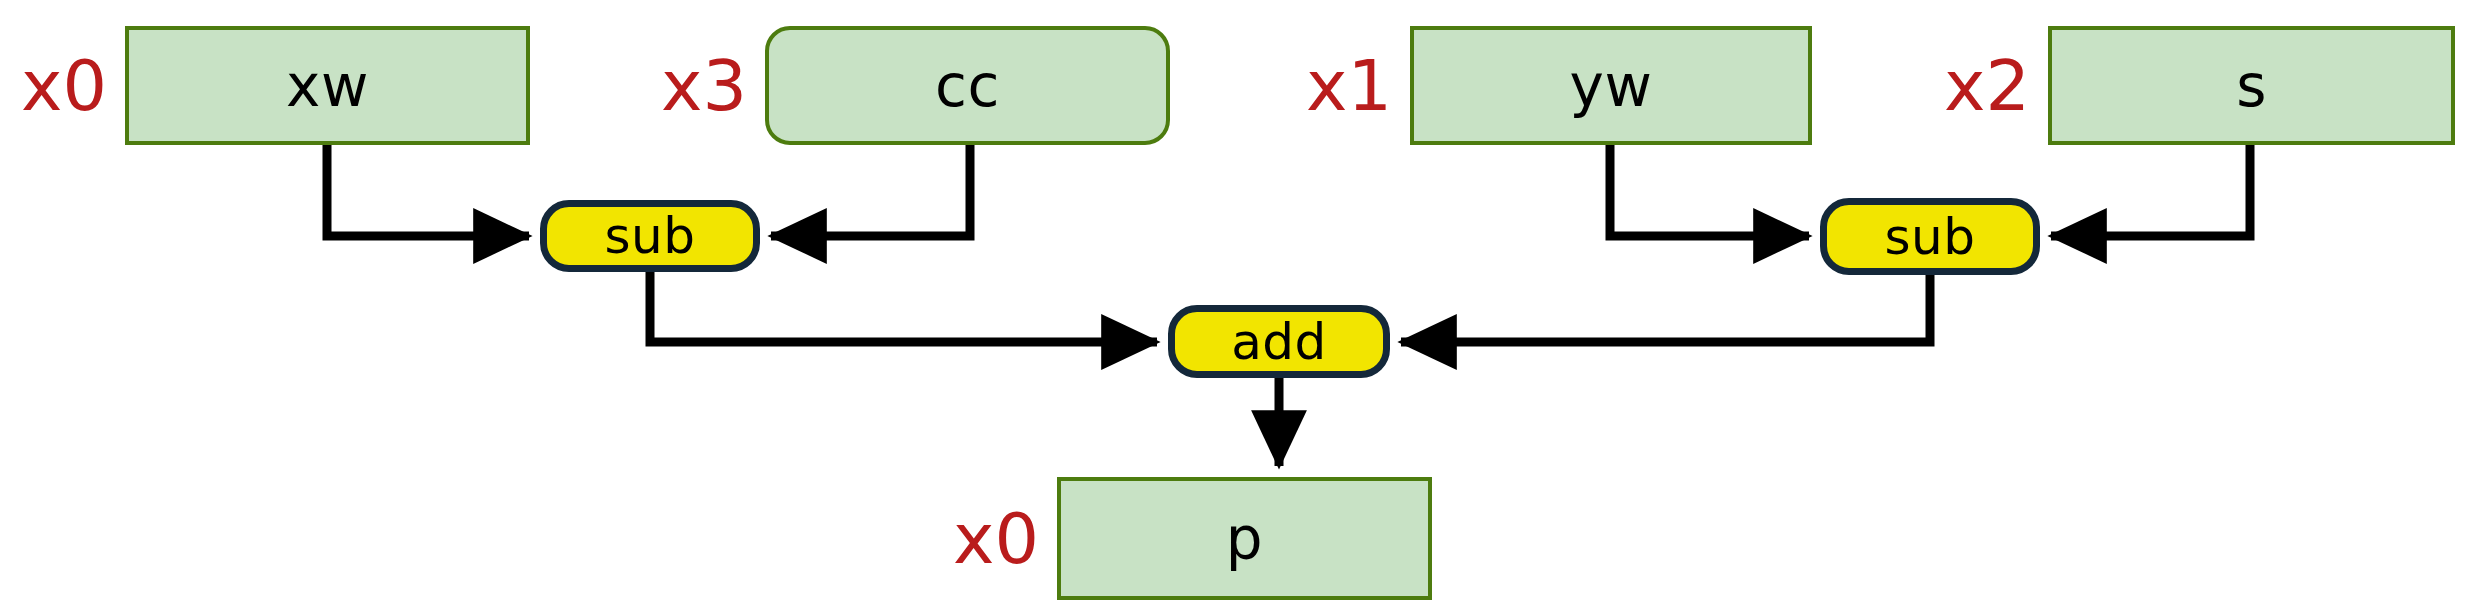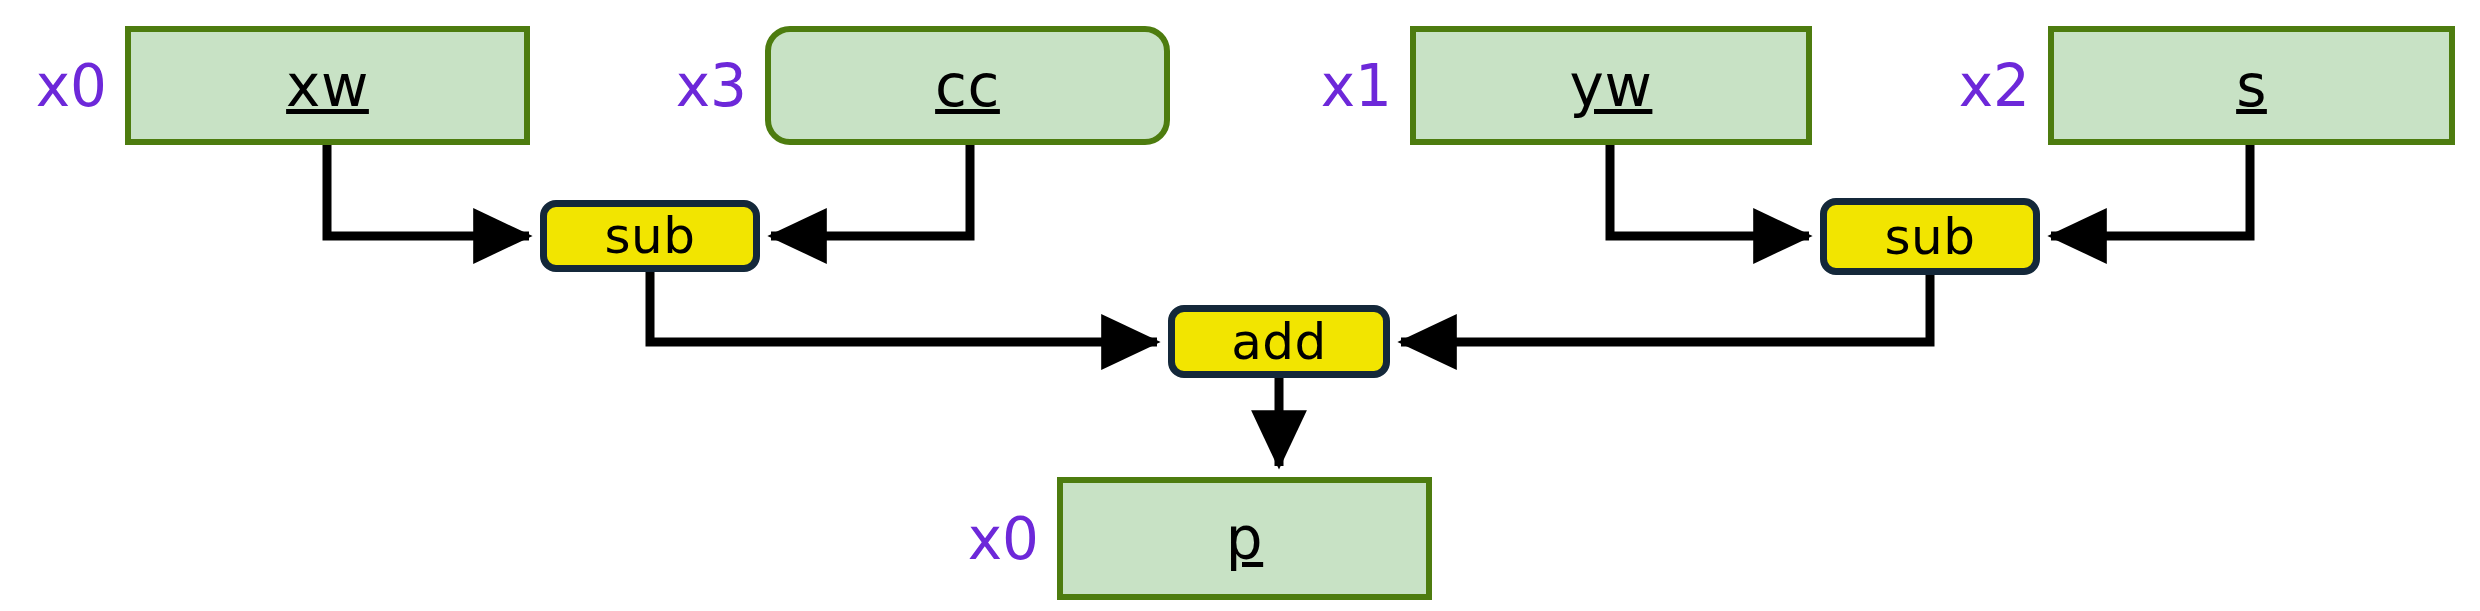--- a/index.html
+++ b/index.html
@@ -31,36 +31,35 @@
     box-sizing: border-box;
     display: flex;
     align-items: center;
     justify-content: center;
     text-align: center;
     color: #000000;
     line-height: 1;
   }
   .var-node {
     background: #c8e2c5;
-    border: 6px solid #4d7c0f;
+    border: 4px solid #4d7c0f;
     font-size: 58px;
     letter-spacing: 0.5px;
-    text-decoration: underline;
   }
   .op-node {
     background: #f2e500;
     border: 7px solid #14283a;
-    border-radius: 16px;
+    border-radius: 29px;
     font-size: 50px;
     letter-spacing: 0.5px;
   }
   .port-label {
     position: absolute;
-    color: #6d28d9;
-    font-size: 58px;
+    color: #b91c1c;
+    font-size: 70px;
     line-height: 1;
     display: flex;
     align-items: center;
     justify-content: flex-end;
     white-space: nowrap;
   }
 </style>
 </head>
 <body>
 

